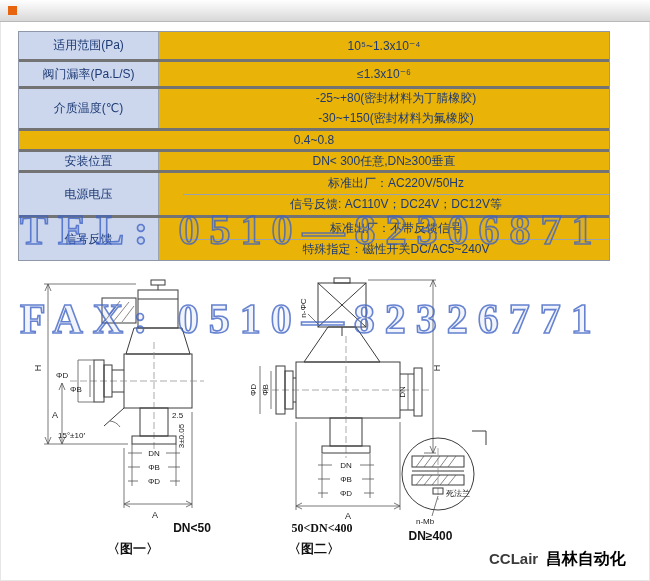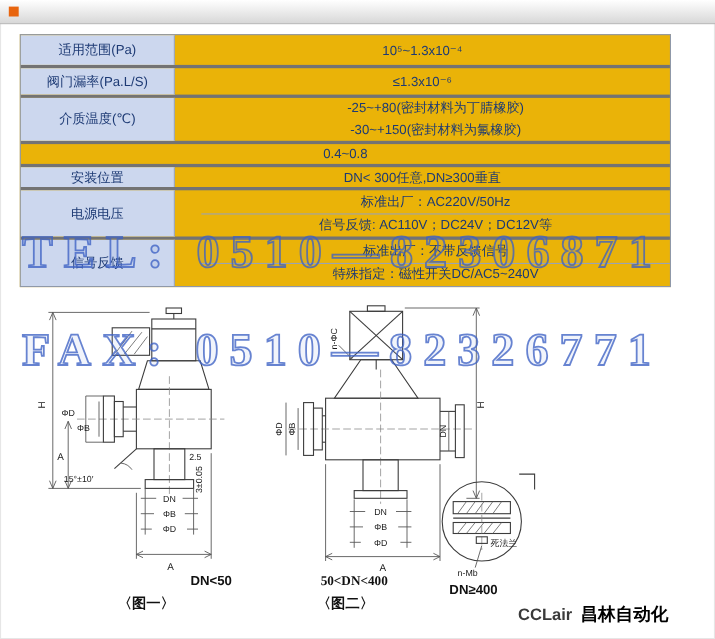--- a/index.html
+++ b/index.html
@@ -67,21 +67,21 @@
   .fig-note {
     position:absolute; z-index:3; text-align:center;
     font-size:12px; font-weight:bold; color:#111;
   }
   .fig-caption {
     position:absolute; z-index:3; text-align:center;
     font-size:13px; font-weight:bold; color:#111;
   }
 
   
-  .brand { position:absolute; left:471px; top:549px; z-index:4; white-space:nowrap; }
+  .brand { position:absolute; left:489px; top:549px; z-index:4; white-space:nowrap; }
   .brand-en { font-size:15px; font-weight:bold; color:#3a3a3a; }
   .brand-cn { font-size:16px; font-weight:bold; color:#000; margin-left:3px; }
 </style>
 </head>
 <body>
 
 <div class="header">
   <span class="bullet"></span>
 </div>
 

